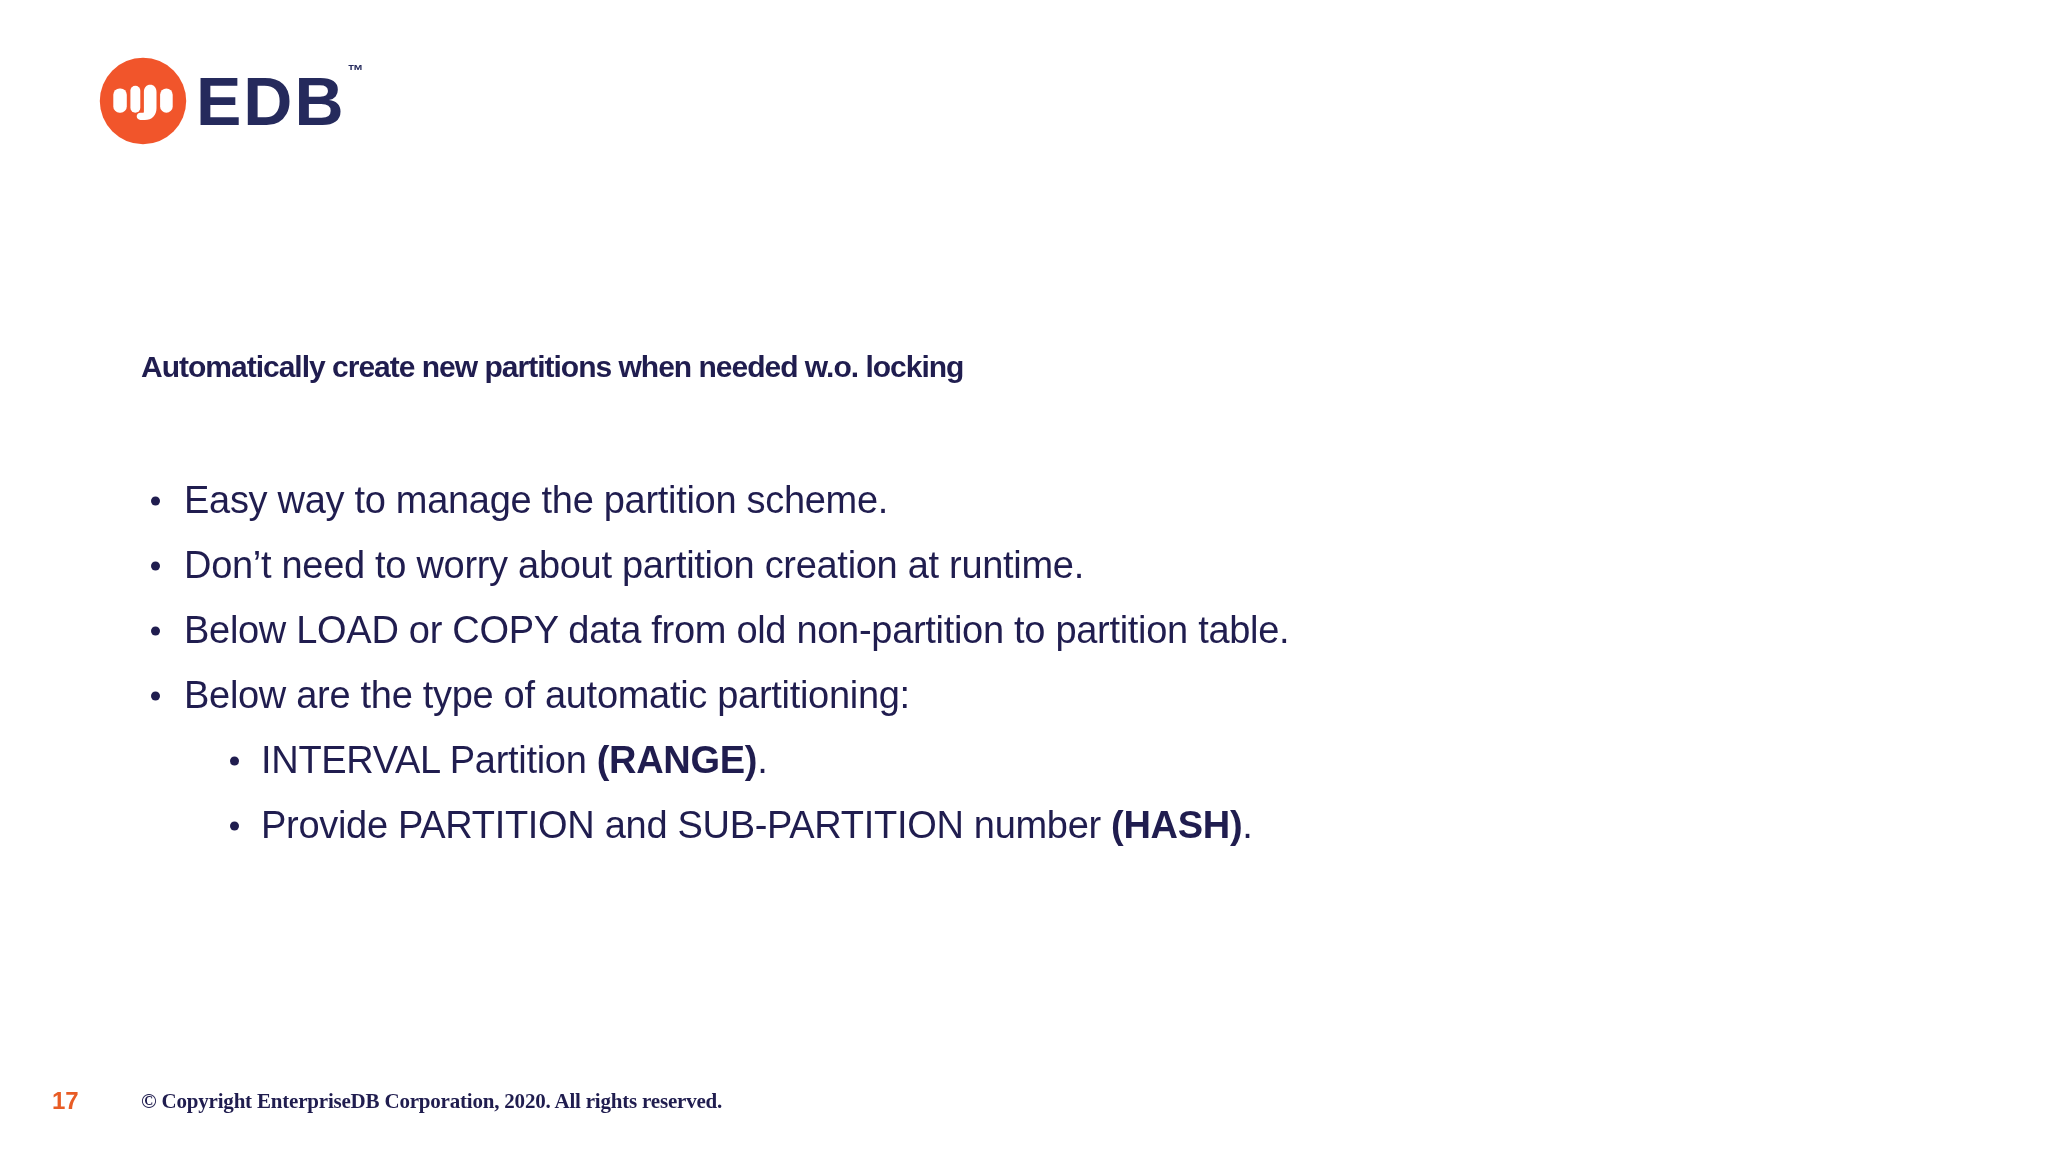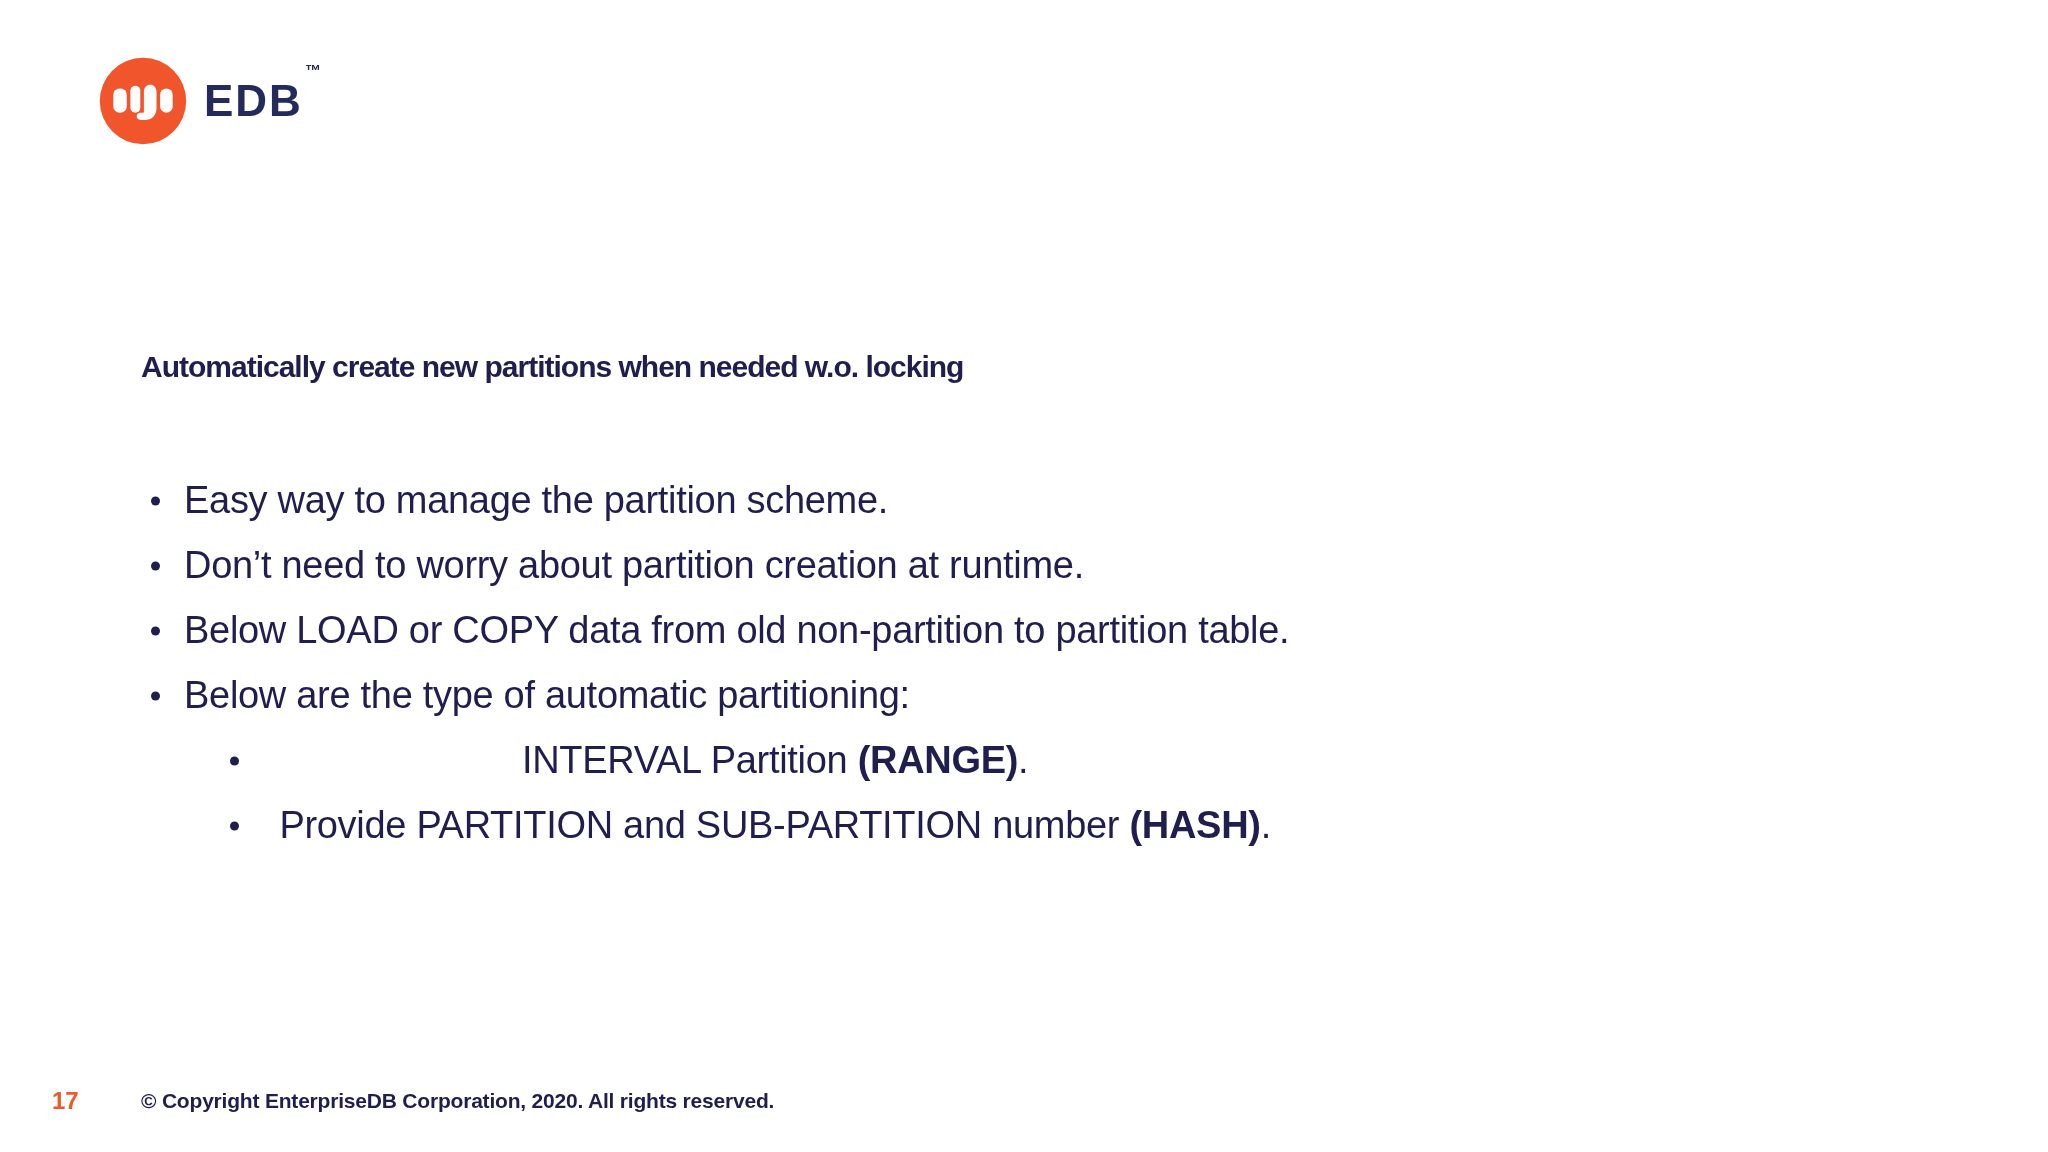--- a/index.html
+++ b/index.html
@@ -23,25 +23,25 @@
     left: 98px;
     display: flex;
     align-items: center;
   }
   .logo-mark {
     width: 90px;
     height: 90px;
     display: block;
   }
   .logo-text {
-    font-size: 44px;
+    font-size: 68px;
     font-weight: 700;
     color: #252a5c;
     letter-spacing: 2px;
-    margin-left: 16px;
+    margin-left: 8px;
     line-height: 1;
   }
   .logo-tm {
     font-size: 16px;
     font-weight: 700;
     color: #252a5c;
     align-self: flex-start;
     margin-top: 6px;
     margin-left: 2px;
   }
@@ -94,21 +94,21 @@
     position: absolute;
     width: 9px;
     height: 9px;
     border-radius: 50%;
     background: #201d4f;
     top: 50%;
     transform: translateY(-50%);
   }
   .bullets li.l1 { padding-left: 43px; }
   .bullets li.l1::before { left: 10px; }
-  .bullets li.l2 { padding-left: 120px; text-align: center; }
+  .bullets li.l2 { padding-left: 120px; }
   .bullets li.l2::before { left: 89px; }
   .bullets strong { font-weight: 700; }
 
   
   .footer {
     position: absolute;
     top: 1086px;
     left: 0;
     width: 100%;
     height: 30px;
@@ -122,20 +122,21 @@
     line-height: 30px;
   }
   .copyright {
     position: absolute;
     left: 141px;
     font-size: 21px;
     font-weight: 700;
     letter-spacing: -0.2px;
     color: #201d4f;
     line-height: 30px;
+    font-family: Liberation Serif, serif;
   }
 </style>
 </head>
 <body>
 
 <div class="slide">
 
   <div class="logo">
     <span class="logo-mark">
       <svg viewBox="0 0 100 100" width="90" height="90" aria-hidden="true">

